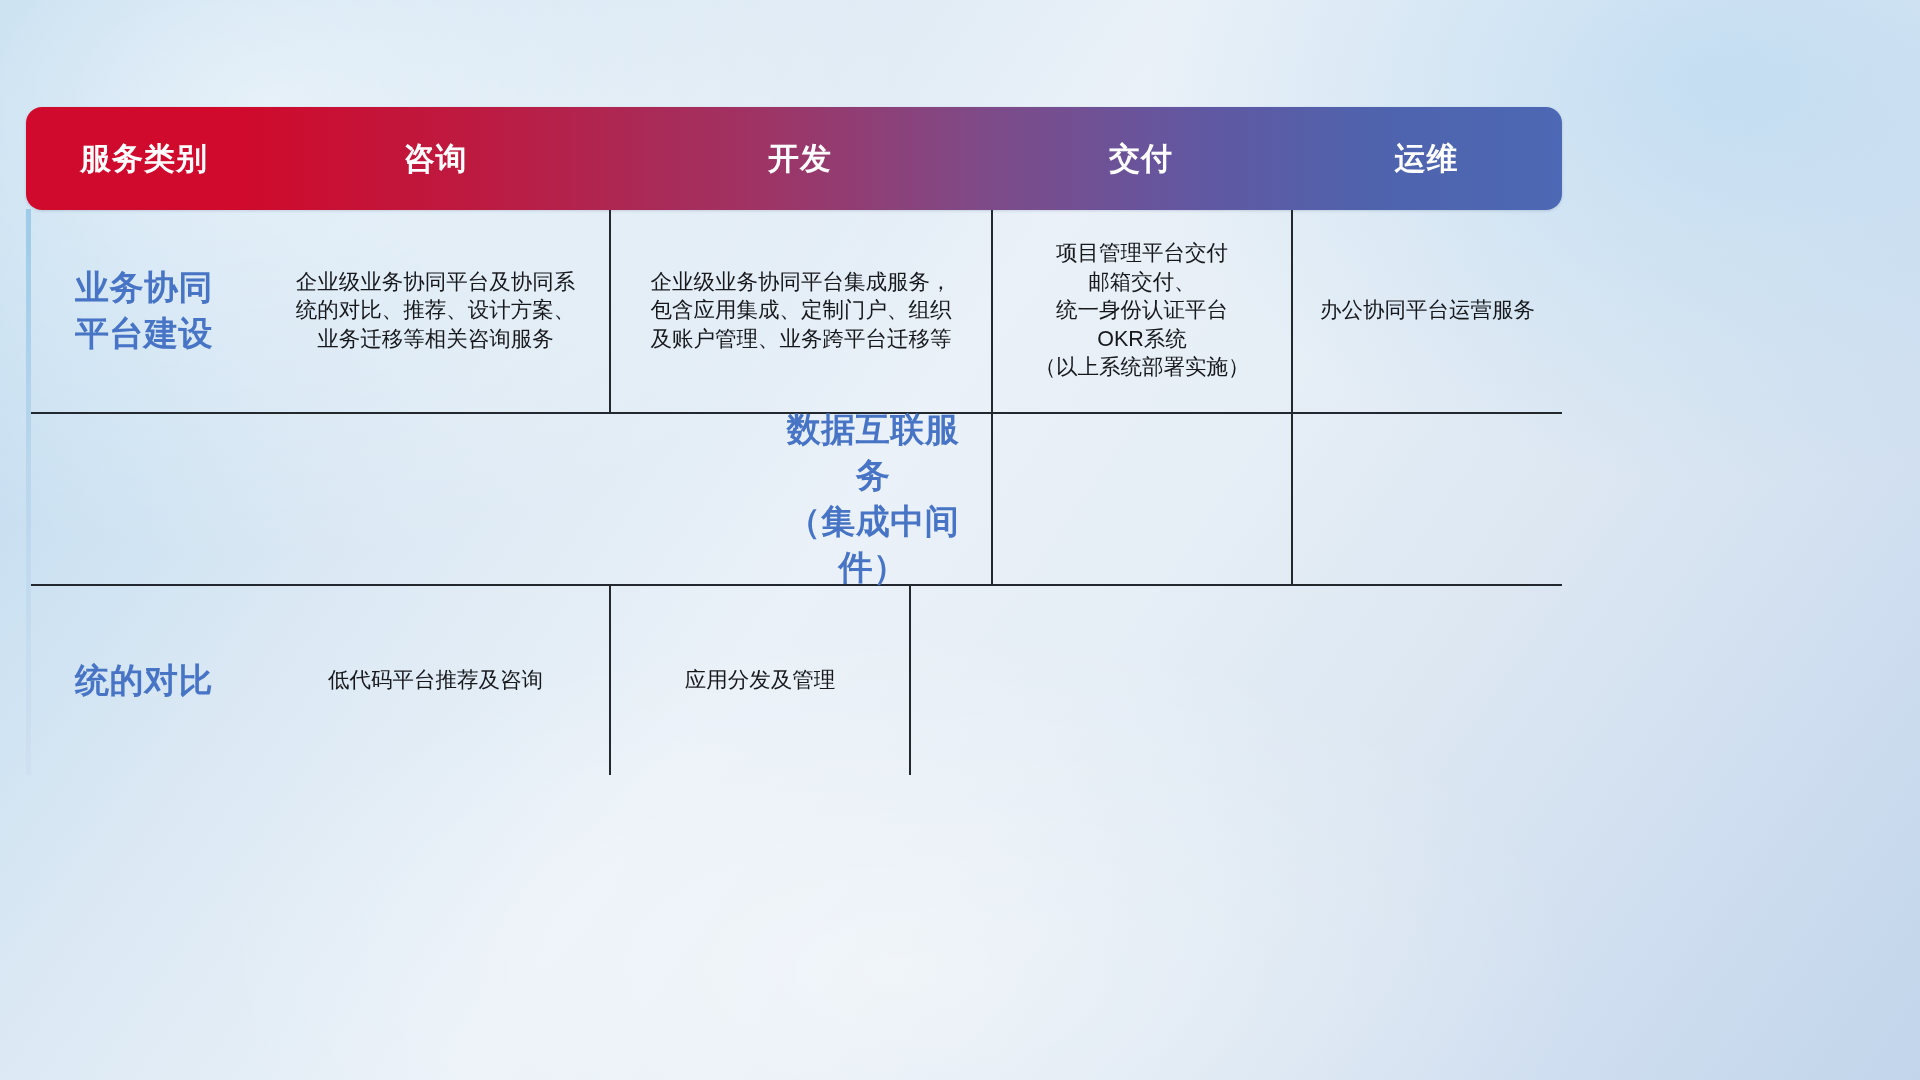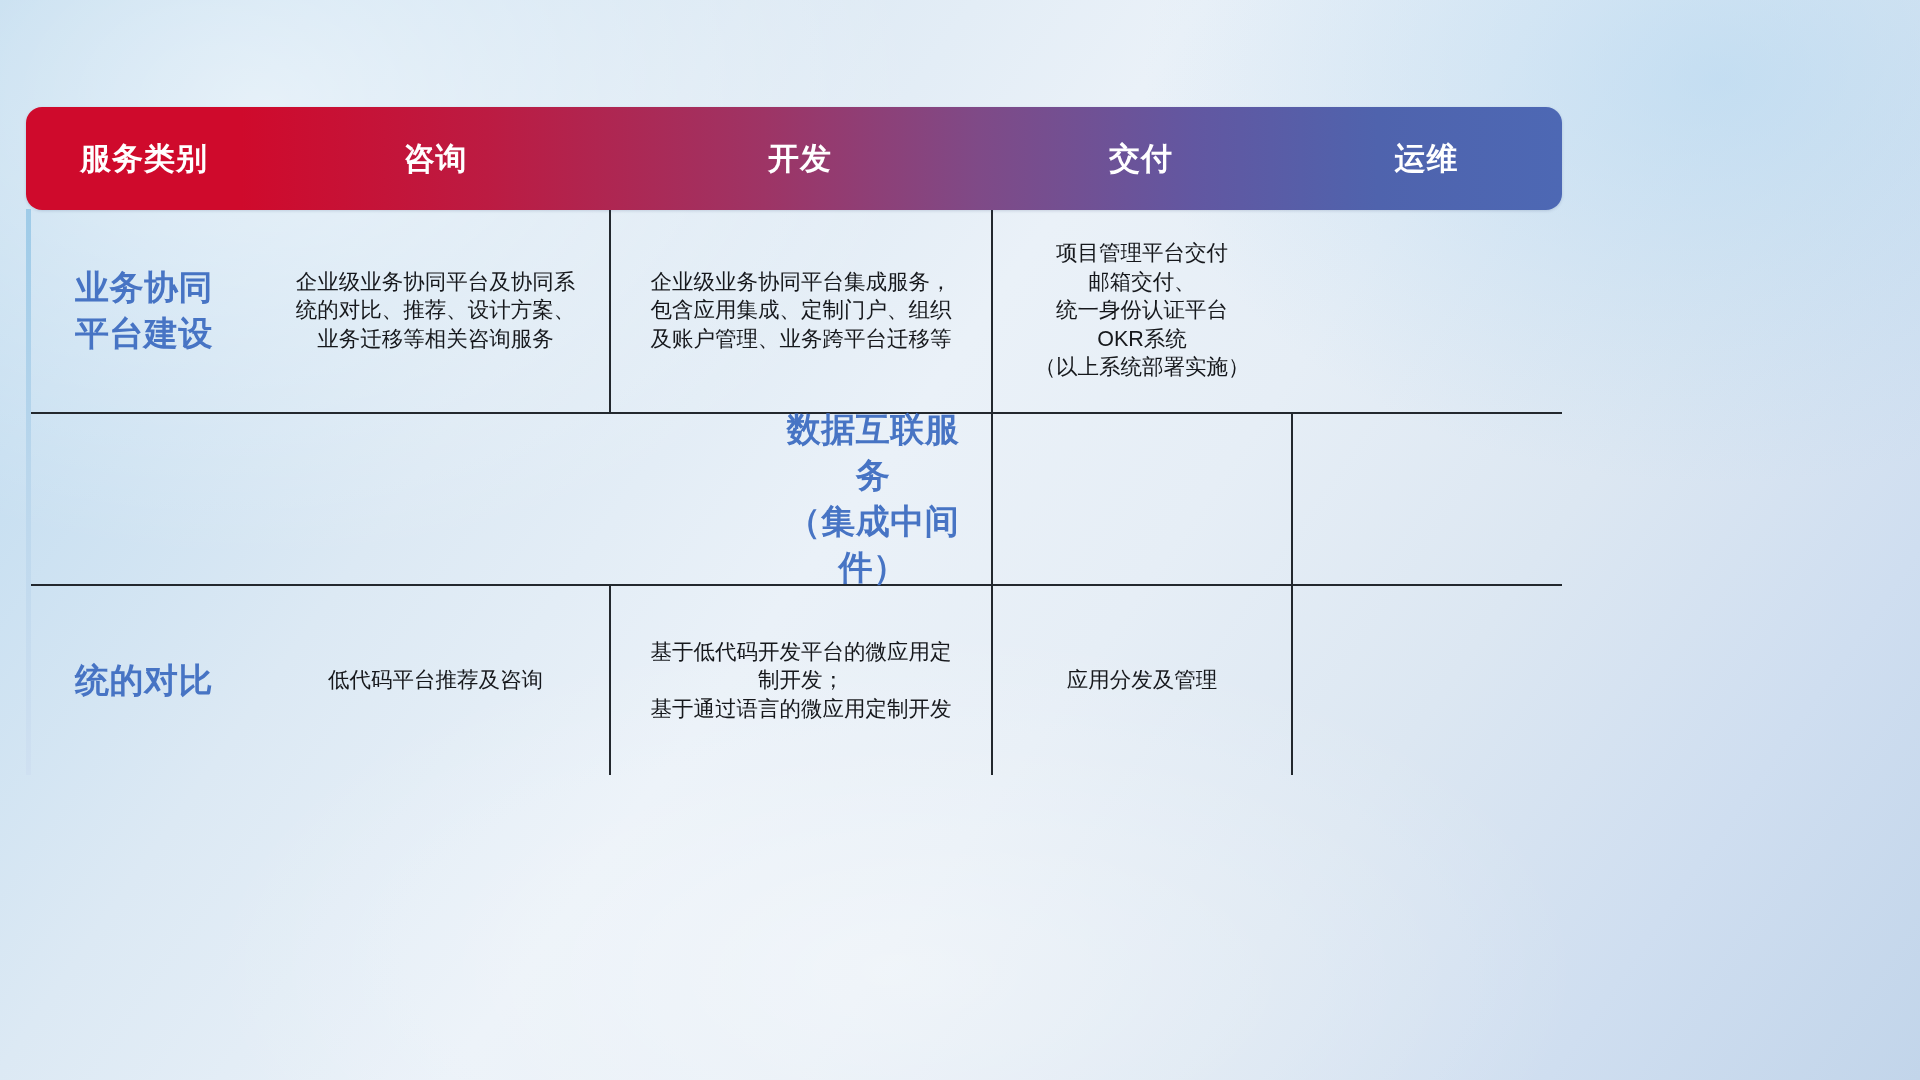--- a/index.html
+++ b/index.html
@@ -163,33 +163,31 @@
 统的对比、推荐、设计方案、
 业务迁移等相关咨询服务</div>
       <div class="td c3 sep-left">企业级业务协同平台集成服务，
 包含应用集成、定制门户、组织
 及账户管理、业务跨平台迁移等</div>
       <div class="td c4 sep-left">项目管理平台交付
 邮箱交付、
 统一身份认证平台
 OKR系统
 （以上系统部署实施）</div>
+      <div class="td c5 sep-left">办公协同平台运营服务</div>
     </div>
 
     <div class="trow r2">
       <div class="td label c1">数据互联服务
 （集成中间件）</div>
       <div class="td c4 sep-left"></div>
       <div class="td c5 sep-left"></div>
     </div>
 
     <div class="trow r3">
       <div class="td label c1">统的对比</div>
       <div class="td c2">低代码平台推荐及咨询</div>
-      <div class="td c3 sep-left">基于低代码开发平台的微应用定
-制开发；
-基于通过语言的微应用定制开发</div>
       <div class="td c4 sep-left">应用分发及管理</div>
       <div class="td c5 sep-left"></div>
     </div>
   </div>
 
 </div>
 
 </body></html>

